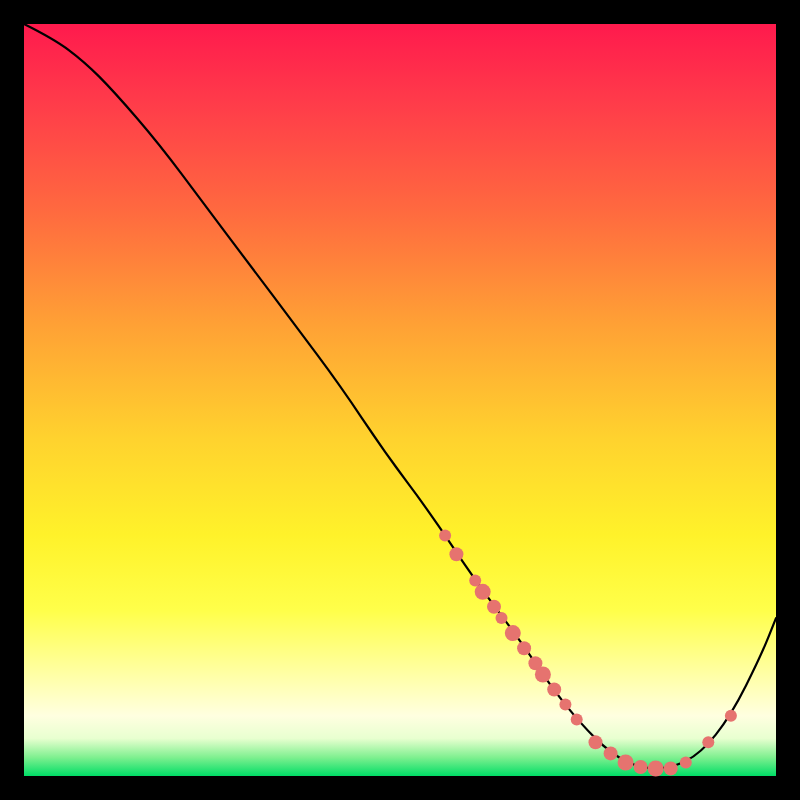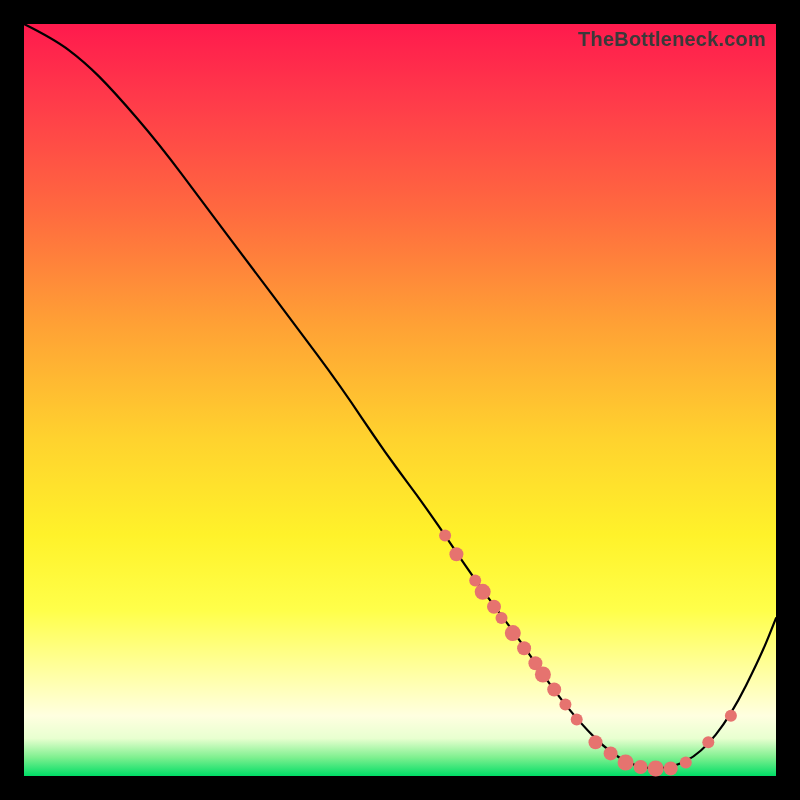--- a/index.html
+++ b/index.html
@@ -60,21 +60,20 @@
   }
   .marker {
     fill: #e6736f;
     stroke: none;
   }
 </style>
 </head>
 <body>
 
 <div class="frame">
-  <div class="watermark">TheBottleneck.com</div>
   <svg class="plot" viewBox="0 0 752 752">
     <path class="curve" d="M 0.0 0.0 Q 30.1 15.0 45.1 26.3 Q 60.2 37.6 75.2 52.6 Q 90.2 67.7 112.8 94.0 Q 135.4 120.3 157.9 150.4 Q 180.5 180.5 203.0 210.6 Q 225.6 240.6 248.2 270.7 Q 270.7 300.8 293.3 330.9 Q 315.8 361.0 338.4 394.8 Q 361.0 428.6 383.5 458.7 Q 406.1 488.8 428.6 522.6 Q 451.2 556.5 473.8 586.6 Q 496.3 616.6 511.4 639.2 Q 526.4 661.8 541.4 680.6 Q 556.5 699.4 571.5 714.4 Q 586.6 729.4 601.6 737.0 Q 616.6 744.5 631.7 744.5 Q 646.7 744.5 661.8 737.0 Q 676.8 729.4 691.8 710.6 Q 706.9 691.8 721.9 661.8 Q 737.0 631.7 744.5 612.9 T 752.0 594.1"></path>
     <g>
         <circle cx="421.1" cy="511.4" r="6" class="marker" fill="#e6736f"></circle>
         <circle cx="432.4" cy="530.2" r="7" class="marker" fill="#e6736f"></circle>
         <circle cx="451.2" cy="556.5" r="6" class="marker" fill="#e6736f"></circle>
         <circle cx="458.7" cy="567.8" r="8" class="marker" fill="#e6736f"></circle>
         <circle cx="470.0" cy="582.8" r="7" class="marker" fill="#e6736f"></circle>
         <circle cx="477.5" cy="594.1" r="6" class="marker" fill="#e6736f"></circle>
         <circle cx="488.8" cy="609.1" r="8" class="marker" fill="#e6736f"></circle>

